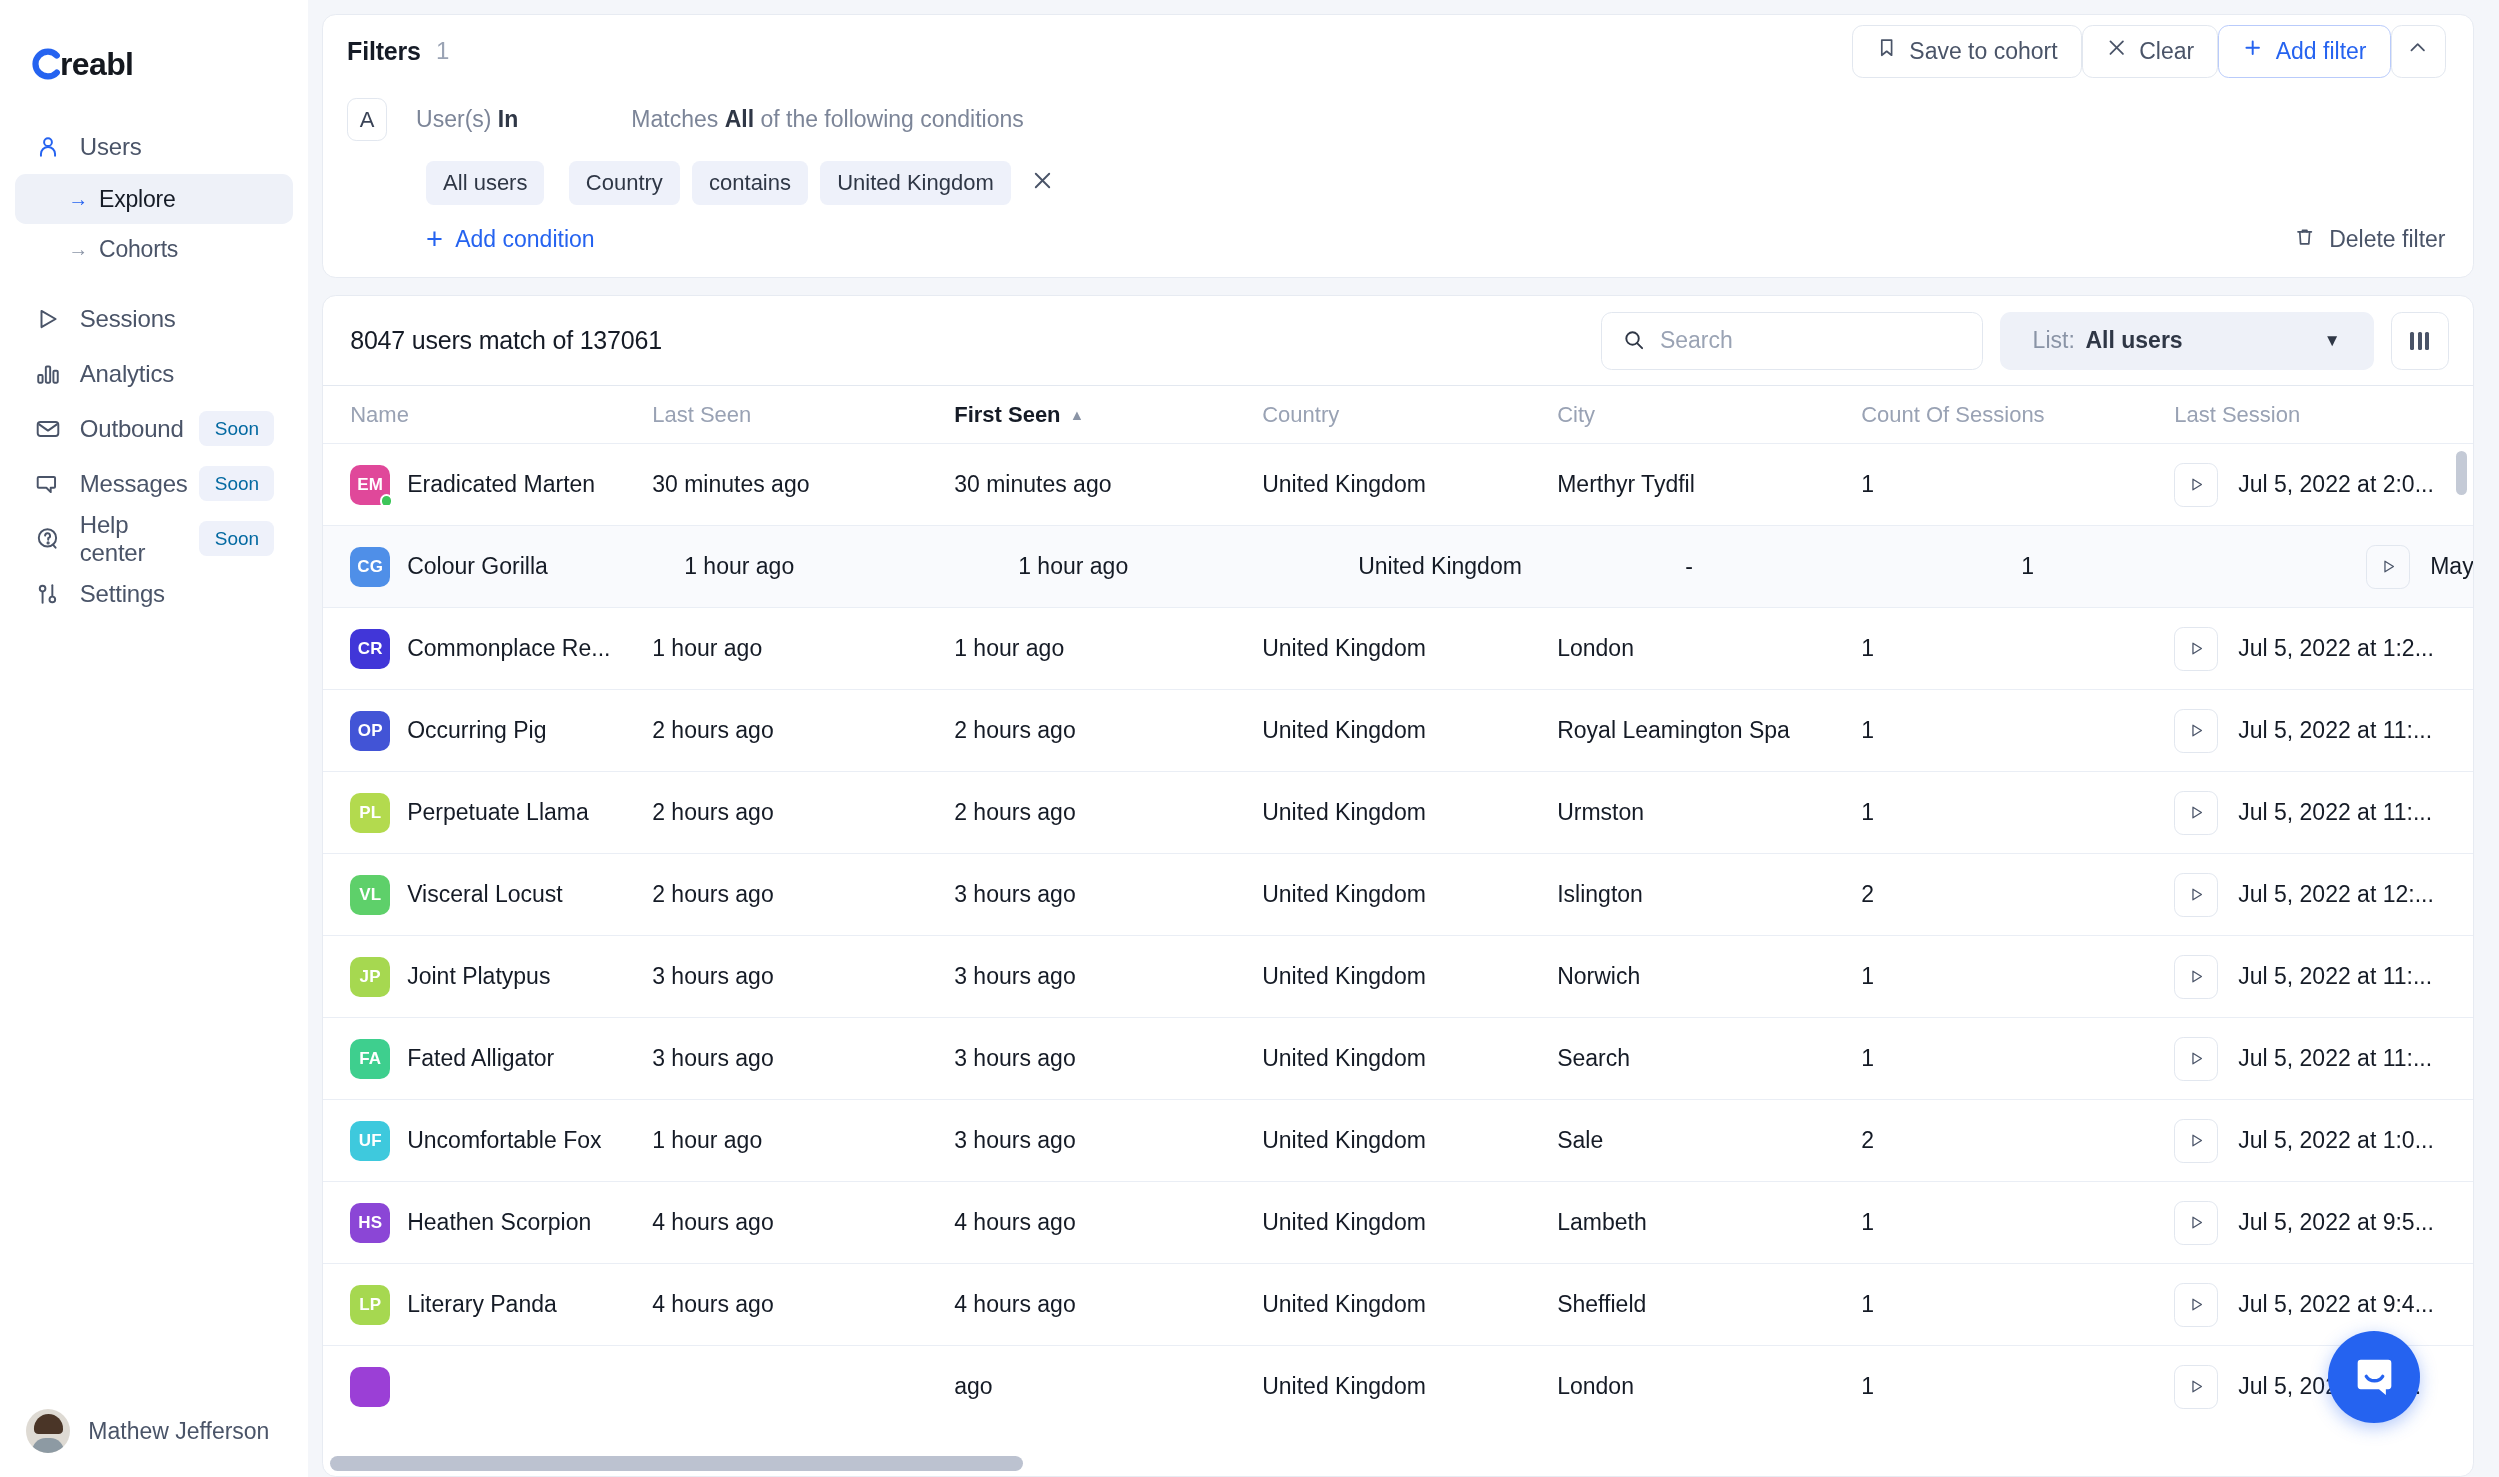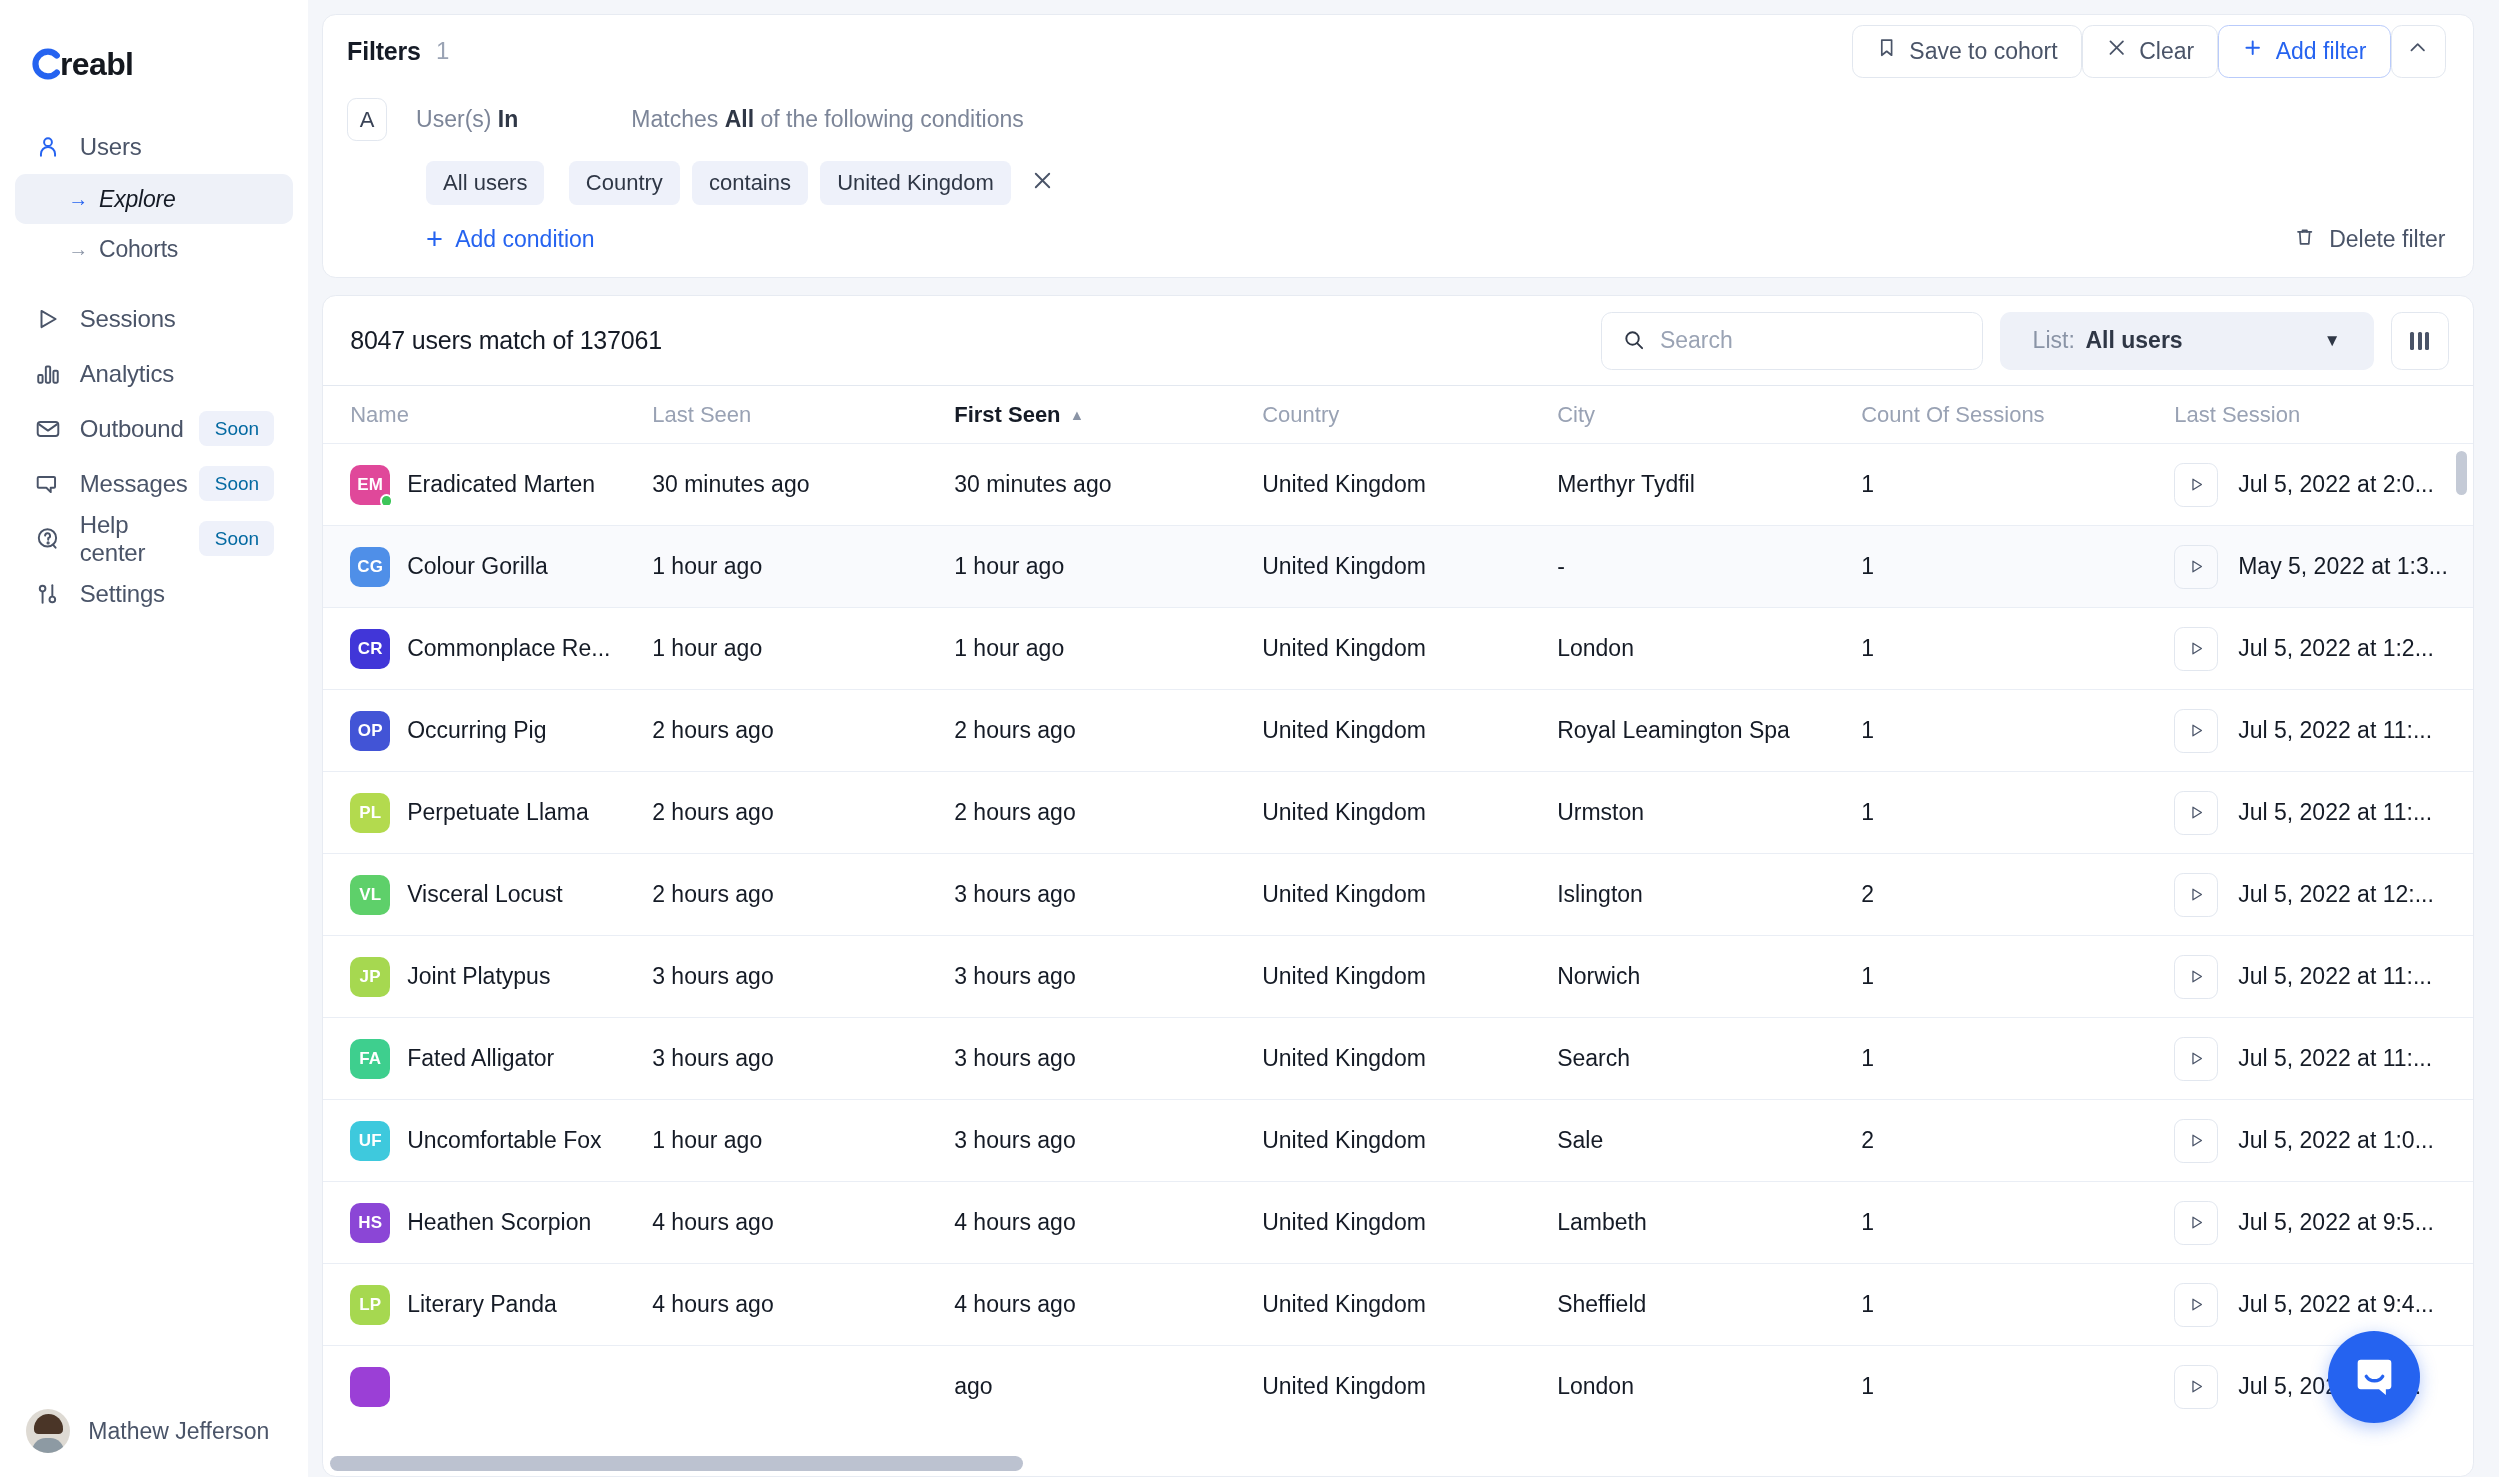--- a/index.html
+++ b/index.html
@@ -27,21 +27,21 @@
     height: 55px; margin: 0 15.3px; padding-left: 17px;
     border-radius: 10.7px; cursor: pointer; position: relative;
   }
   .nav-item .ico { width: 30.5px; height: 30.5px; flex: 0 0 30.5px; display:flex; align-items:center; justify-content:center; }
   .nav-item .lbl { font-size: 24px; color: #4a5468; margin-left: 17px; letter-spacing: -0.2px; }
   .nav-item.sub { height: 50px; padding-left: 53px; }
   .nav-item.sub .arrow { font-size: 20px; color: #8a94a6; margin-right: 10.7px; line-height: 1; }
   .nav-item.sub .lbl { margin-left: 0; font-size: 23px; }
   .nav-item.active { background: #eef1f8; }
   .nav-item.active .arrow { color: #2563f0; }
-  .nav-item.active .lbl { color: #151b26; font-style: italic; }
+  .nav-item.active .lbl { color: #151b26; }
   .soon-badge {
     margin-left: auto; margin-right: 18.3px;
     background: #eef1fa; color: #0369a1;
     font-size: 19px; padding: 6.1px 15.3px; border-radius: 7.6px;
   }
   .nav-gap { height: 17px; }
 
   .profile {
     position: absolute; left: 0; bottom: 0; width: 308px;
     display: flex; align-items: center; height: 92px; padding-left: 26px;
@@ -138,21 +138,21 @@
     display: flex; align-items: center; justify-content: center; gap: 3.8px; cursor: pointer;
   }
   .cols-btn i { display:block; width: 3.8px; height: 18.3px; background: #4a5468; border-radius: 1.5px; }
 
   .grid { display: flex; flex-direction: column; flex: 1; overflow: hidden; position: relative; }
   .row {
     display: flex; align-items: center; height: 82px; flex: 0 0 82px;
     border-top: 0.8px solid #eaeef5; padding-left: 27.5px;
   }
   .row.hdr { border-top: 0.8px solid #e3e8f0; height: 58px; flex: 0 0 58px; background: #fff; }
-  .row.alt { background: #f9fafd; }
+  .row.alt { background: #f9fafd; gap: 32px; }
   .cell { font-size: 23px; color: #151b26; white-space: nowrap; overflow: hidden; }
   .cell.h { font-size: 22px; color: #99a2b4; }
   .cell.h.sorted { color: #151b26; font-weight: 700; }
   .sort-caret { font-size: 14.5px; color: #8a94a6; margin-left: 9.2px; vertical-align: 2.3px; }
 
   .c-name { flex: 0 0 302px; display: flex; align-items: center; }
   .c-last { flex: 0 0 302px; }
   .c-first { flex: 0 0 308px; }
   .c-country { flex: 0 0 295px; }
   .c-city { flex: 0 0 304px; }

